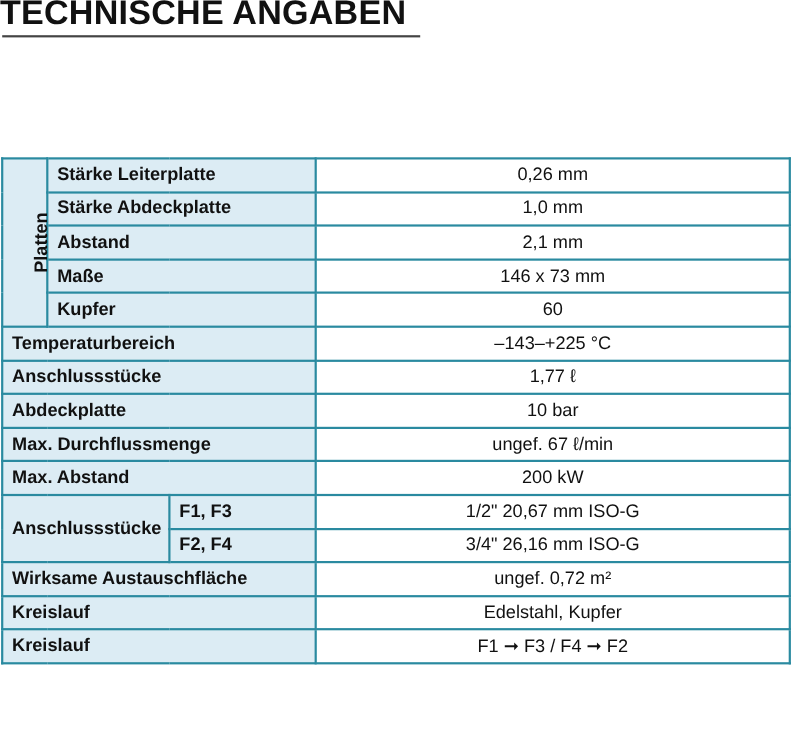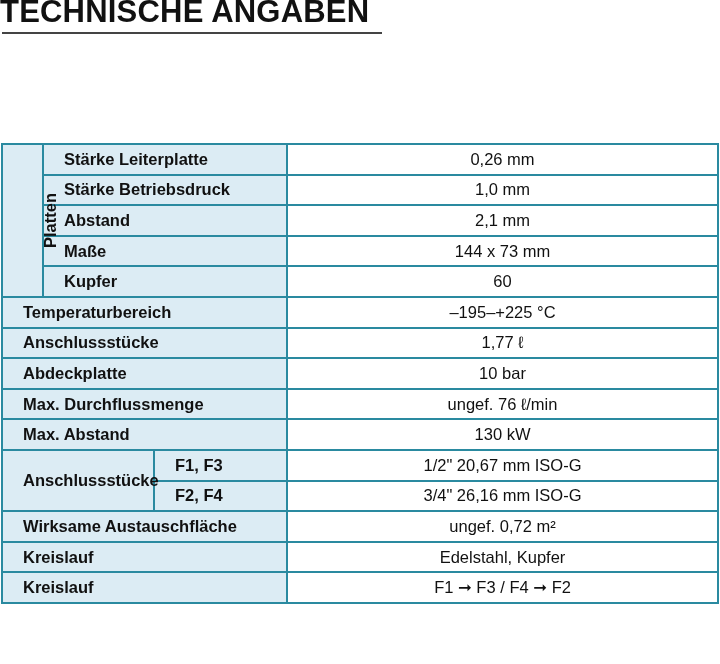--- a/index.html
+++ b/index.html
@@ -3,21 +3,21 @@
 <meta charset="utf-8">
 <style>
   html, body { margin:0; padding:0; background:#ffffff; }
   body { width:720px; height:664px; position:relative; overflow:hidden;
          font-family:"Liberation Sans", sans-serif; color:#111; }
   .title { position:absolute; left:0; top:-6px; font-size:31px; font-weight:bold;
            letter-spacing:0.2px; line-height:36px; white-space:nowrap; }
   .title-rule { position:absolute; left:2px; top:32px; width:380px; height:2px; background:#444; }
   table.spec { position:absolute; left:1px; top:143px; width:718px;
                border-collapse:collapse; table-layout:fixed; }
-  table.spec td { border:2px solid #2a8aa0; height:30.6px; padding:0 20px;
+  table.spec td { border:2px solid #2a8aa0; height:30.6px; padding:0 8px;
                   font-size:16.5px; box-sizing:border-box; }
   td.lab { background:#dcecf4; font-weight:bold; }
   td.val { background:#ffffff; text-align:center;border-radius:13px; }
   td.grp { background:#dcecf4; font-weight:bold; padding:0; text-align:center; }
   .vert { display:inline-block; transform:rotate(-90deg); white-space:nowrap; font-size:16.5px; }
 </style>
 </head>
 <body>
 
 <div class="title">TECHNISCHE ANGABEN</div>
@@ -30,54 +30,54 @@
       <col style="width:133px">
       <col>
   </colgroup>
   <tbody>
       <tr>
     <td class="grp" rowspan="5"><span class="vert">Platten</span></td>
     <td class="lab" colspan="2">Stärke Leiterplatte</td>
     <td class="val">0,26 mm</td>
   </tr>
   <tr>
-    <td class="lab" colspan="2">Stärke Betriebsdruck</td>
+    <td class="lab" colspan="2">Stärke Abdeckplatte</td>
     <td class="val">1,0 mm</td>
   </tr>
   <tr>
     <td class="lab" colspan="2">Abstand</td>
     <td class="val">2,1 mm</td>
   </tr>
   <tr>
     <td class="lab" colspan="2">Maße</td>
-    <td class="val">144 x 73 mm</td>
+    <td class="val">146 x 73 mm</td>
   </tr>
   <tr>
     <td class="lab" colspan="2">Kupfer</td>
     <td class="val">60</td>
   </tr>
   <tr>
     <td class="lab" colspan="3">Temperaturbereich</td>
-    <td class="val">–195–+225 °C</td>
+    <td class="val">–143–+225 °C</td>
   </tr>
   <tr>
     <td class="lab" colspan="3">Anschlussstücke</td>
     <td class="val">1,77 ℓ</td>
   </tr>
   <tr>
     <td class="lab" colspan="3">Abdeckplatte</td>
     <td class="val">10 bar</td>
   </tr>
   <tr>
     <td class="lab" colspan="3">Max. Durchflussmenge</td>
-    <td class="val">ungef. 76 ℓ/min</td>
+    <td class="val">ungef. 67 ℓ/min</td>
   </tr>
   <tr>
     <td class="lab" colspan="3">Max. Abstand</td>
-    <td class="val">130 kW</td>
+    <td class="val">200 kW</td>
   </tr>
   <tr>
     <td class="lab" colspan="2" rowspan="2">Anschlussstücke</td>
     <td class="lab">F1, F3</td>
     <td class="val">1/2" 20,67 mm ISO-G</td>
   </tr>
   <tr>
     <td class="lab">F2, F4</td>
     <td class="val">3/4" 26,16 mm ISO-G</td>
   </tr>

